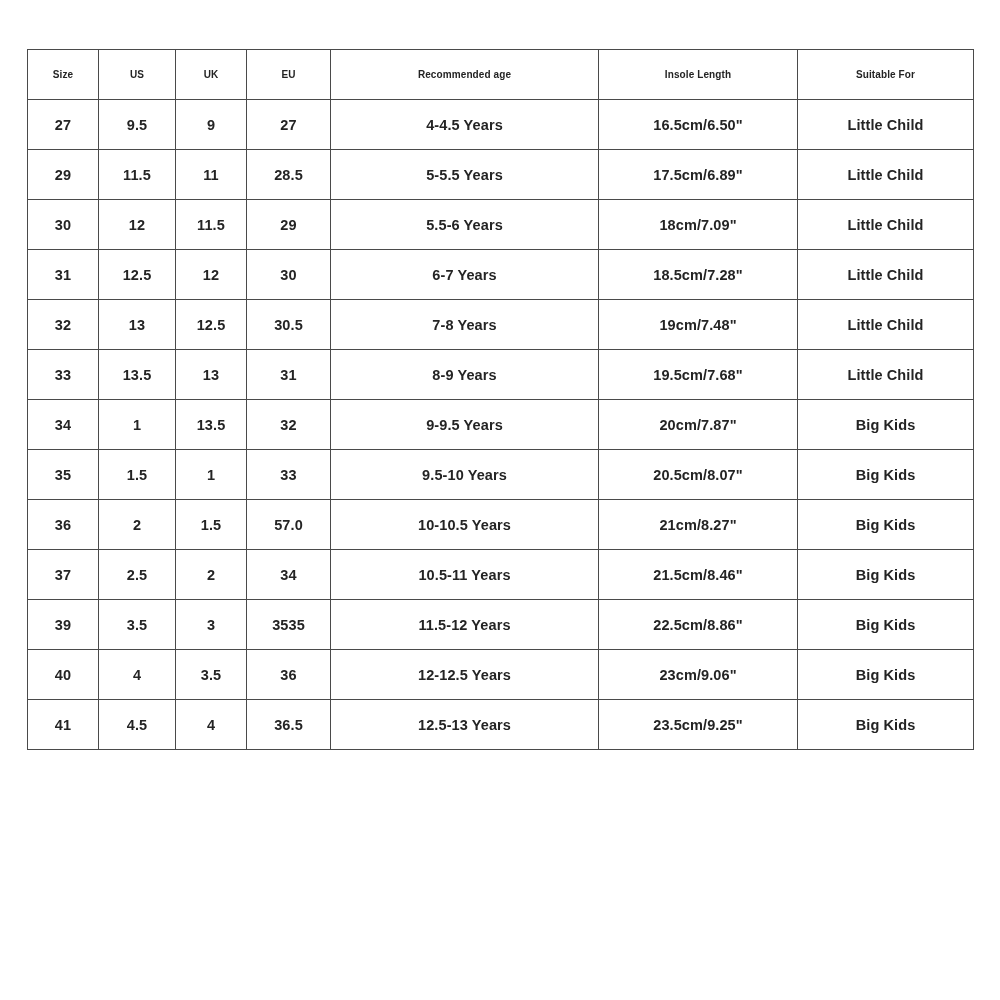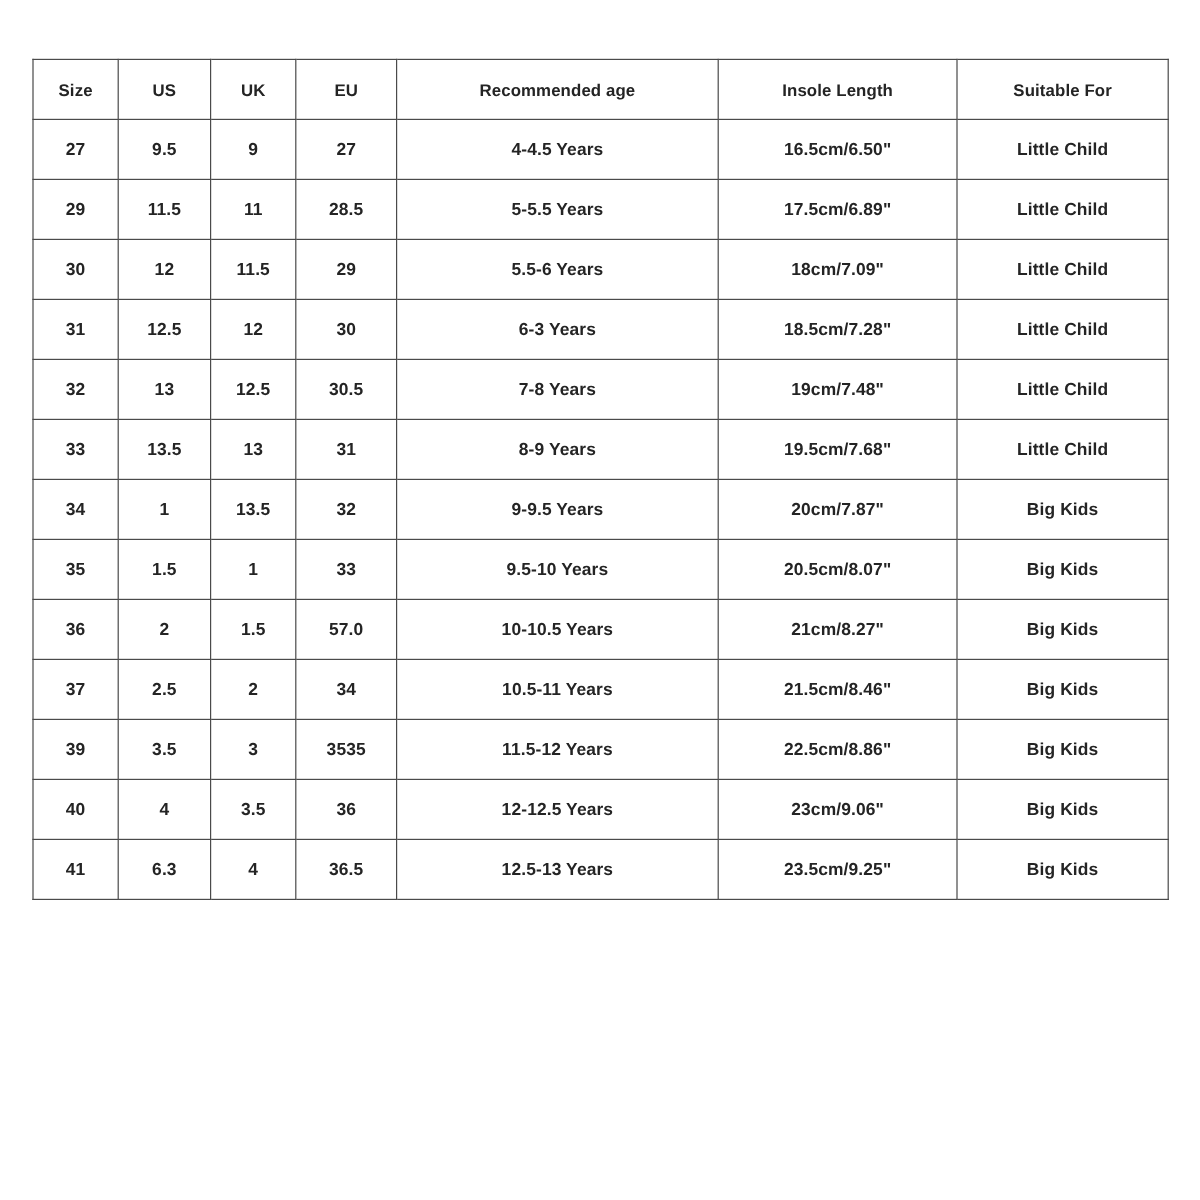--- a/index.html
+++ b/index.html
@@ -39,21 +39,21 @@
     height: 50px;
     box-sizing: border-box;
     text-align: center;
     vertical-align: middle;
     color: #242424;
     padding: 0 4px;
     overflow: hidden;
     white-space: nowrap;
   }
   table.size-chart th {
-    font-size: 14px;
+    font-size: 10px;
     font-weight: 600;
     letter-spacing: 0.1px;
   }
   table.size-chart td {
     font-size: 14.5px;
     font-weight: 600;
     letter-spacing: 0.1px;
   }
   table.size-chart td.num {
     font-size: 14.5px;
@@ -110,21 +110,21 @@
           <td class="num">29</td>
           <td>5.5-6 Years</td>
           <td>18cm/7.09"</td>
           <td>Little Child</td>
         </tr>
         <tr>
           <td class="num">31</td>
           <td class="num">12.5</td>
           <td class="num">12</td>
           <td class="num">30</td>
-          <td>6-3 Years</td>
+          <td>6-7 Years</td>
           <td>18.5cm/7.28"</td>
           <td>Little Child</td>
         </tr>
         <tr>
           <td class="num">32</td>
           <td class="num">13</td>
           <td class="num">12.5</td>
           <td class="num">30.5</td>
           <td>7-8 Years</td>
           <td>19cm/7.48"</td>
@@ -188,21 +188,21 @@
           <td class="num">40</td>
           <td class="num">4</td>
           <td class="num">3.5</td>
           <td class="num">36</td>
           <td>12-12.5 Years</td>
           <td>23cm/9.06"</td>
           <td>Big Kids</td>
         </tr>
         <tr>
           <td class="num">41</td>
-          <td class="num">6.3</td>
+          <td class="num">4.5</td>
           <td class="num">4</td>
           <td class="num">36.5</td>
           <td>12.5-13 Years</td>
           <td>23.5cm/9.25"</td>
           <td>Big Kids</td>
         </tr>
       </tbody>
   </table>
 </div>
 

